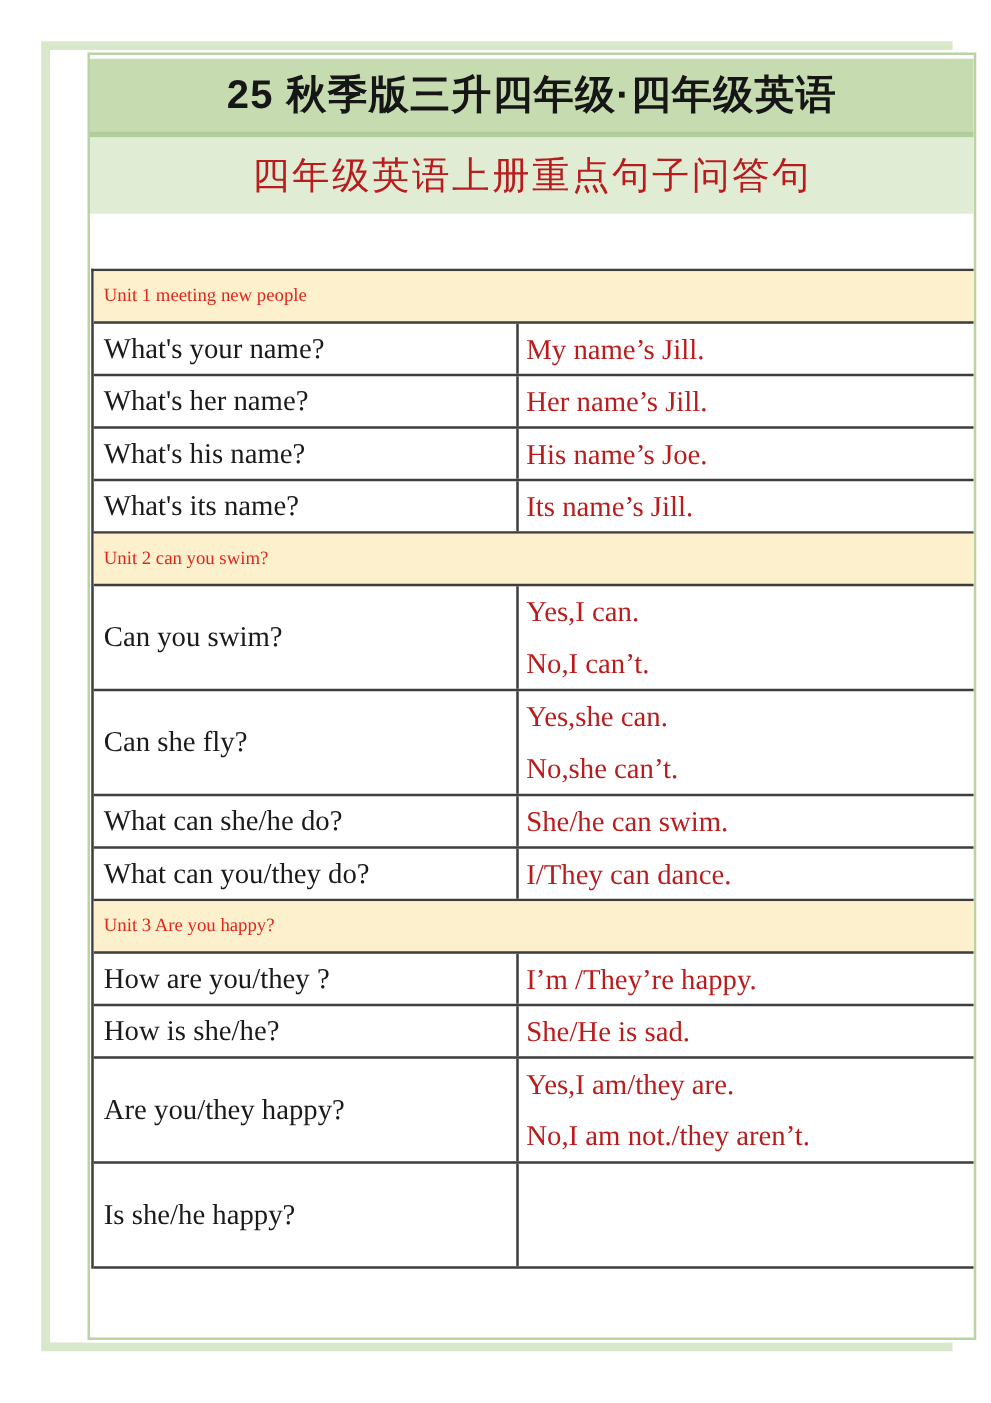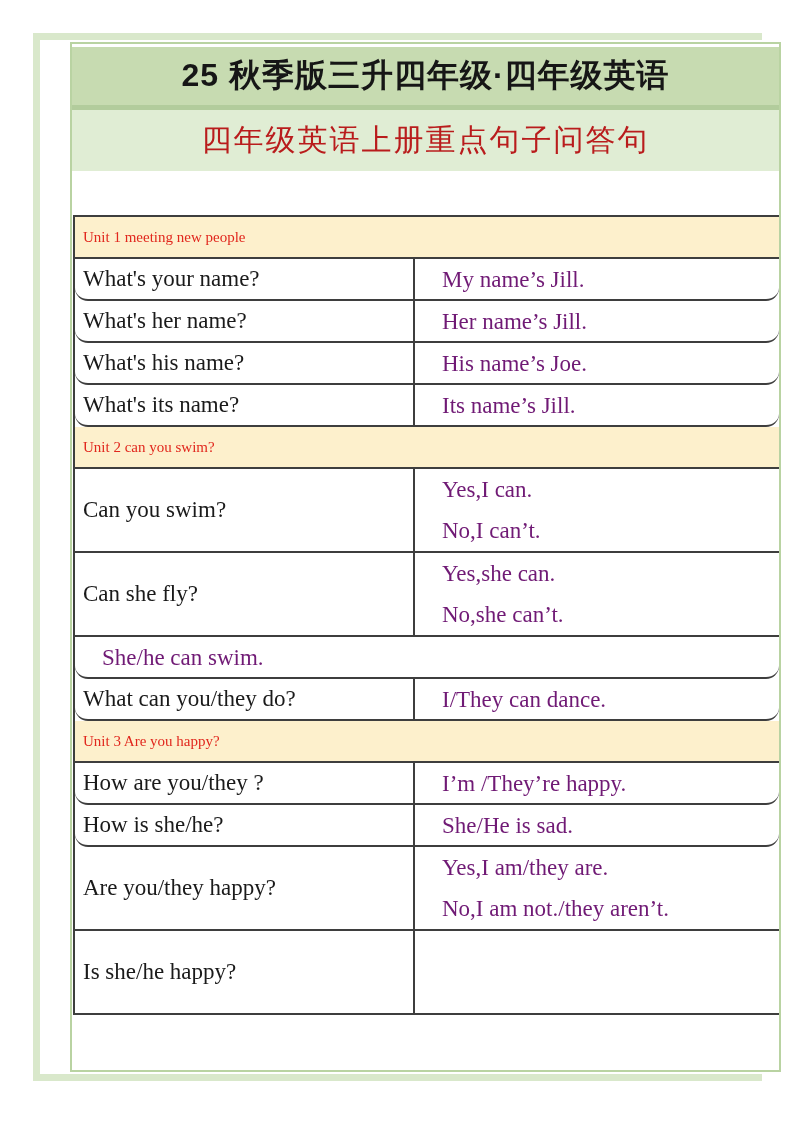--- a/index.html
+++ b/index.html
@@ -20,26 +20,26 @@
                     justify-content:center; font-family:"Liberation Sans", sans-serif;
                     font-size:30px; color:#b91c1c; letter-spacing:2px; }
   .pre-table-gap { height:44px; }
 
   .qa-table { margin-left:1px; width:calc(100% - 1px);
               border-top:2px solid #3e3e3e; border-left:2px solid #3e3e3e; }
   .unit-row { height:42px; background:#fdf0cc; border-bottom:2px solid #3e3e3e;
               display:flex; align-items:center; padding-left:8px;
               color:#e1271d; font-size:15px; }
   .row { display:flex; border-bottom:2px solid #3e3e3e; }
-  .row.single { height:42px;border-radius:13px; }
+  .row.single { height:42px; }
   .row.double { height:84px; }
   .qcell { width:340px; border-right:2px solid #3e3e3e; display:flex; align-items:center;
            padding-left:8px; padding-right:6px; color:#1a1a1a; font-size:23px; }
   .acell { flex:1; display:flex; flex-direction:column; justify-content:center;
-           padding-left:27px; color:#701a75; font-size:23px; }
+           padding-left:6px; color:#b91c1c; font-size:23px; }
   .aline { line-height:41px; white-space:nowrap; }
 </style>
 </head>
 <body>
 
 <div class="page-frame">
  <div class="frame-mid">
   <div class="frame-inner">
    <div class="content">
 
@@ -93,20 +93,21 @@
         </div>
       </div>
       <div class="row double">
         <div class="qcell">Can she fly?</div>
         <div class="acell">
           <div class="aline">Yes,she can.</div>
           <div class="aline">No,she can’t.</div>
         </div>
       </div>
       <div class="row single">
+        <div class="qcell">What can she/he do?</div>
         <div class="acell">
           <div class="aline">She/he can swim.</div>
         </div>
       </div>
       <div class="row single">
         <div class="qcell">What can you/they do?</div>
         <div class="acell">
           <div class="aline">I/They can dance.</div>
         </div>
       </div>

